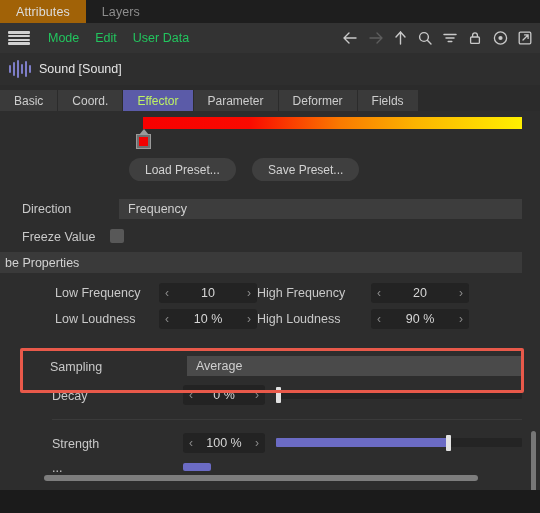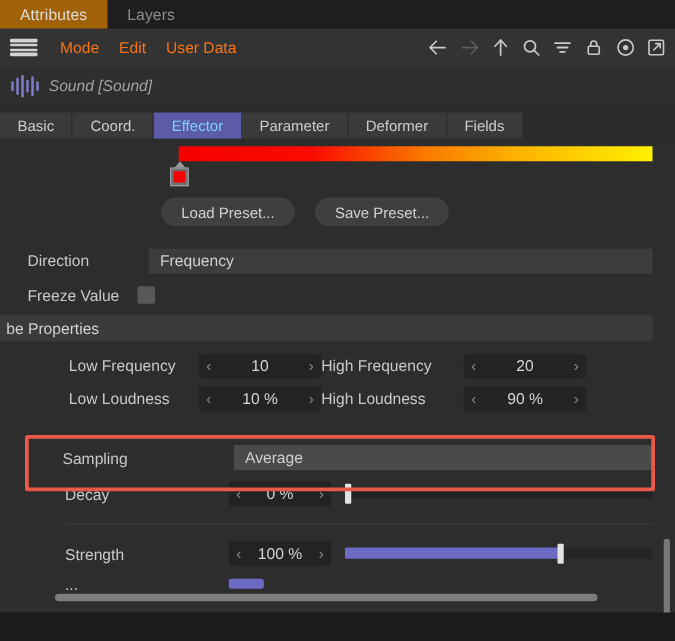--- a/index.html
+++ b/index.html
@@ -38,42 +38,42 @@
     background: #333333;
     display: flex; align-items: center;
   }
   .hamburger {
     width: 22px; height: 16px; margin-left: 8px; margin-right: 10px;
     display: flex; flex-direction: column; justify-content: space-between;
     padding: 1px 0;
   }
   .hamburger i { display: block; height: 2.6px; background: #d2d2d2; border-radius: 1px; }
   .menubar .mi {
-    font-size: 12.5px; color: #f97316; padding: 0 8px; white-space: nowrap;
+    font-size: 12.5px; color: #22c55e; padding: 0 8px; white-space: nowrap;
   }
   .tools {
     margin-left: auto; display: flex; align-items: center; gap: 3px;
     padding-right: 4px;
   }
   .tools .ic {
     width: 22px; height: 22px;
     display: flex; align-items: center; justify-content: center;
   }
   .tools .ic svg { display: block; }
 
   
   .objrow {
     position: absolute; left: 0; top: 53px; width: 540px; height: 32px;
     background: #2e2e2e;
     display: flex; align-items: center;
   }
   .wave { width: 22px; height: 18px; margin-left: 9px; margin-right: 8px;
           display: flex; align-items: center; justify-content: space-between; }
   .wave i { display: block; width: 2px; background: #7e7ec8; border-radius: 1px; }
-  .objname { font-size: 12.5px; color: #a3a3a3; font-style: italic; }
+  .objname { font-size: 12.5px; color: #e5e5e5; }
   .custom-sel {
     margin-left: auto; margin-right: 8px;
     width: 125px; height: 21px;
     background: #3c3c3c; border-radius: 10px;
     display: flex; align-items: center;
     padding: 0 9px;
     font-size: 12px; color: #cfcfcf;
     position: relative;
   }
   .custom-sel .chev {
@@ -85,21 +85,21 @@
     position: absolute; left: 0; top: 90px; width: 540px; height: 21px;
     display: flex; align-items: stretch; background: #2b2b2b;
   }
   .subtabs .st {
     background: #3a3a3a;
     border-right: 1px solid #2b2b2b;
     display: flex; align-items: center; justify-content: center;
     font-size: 12px; color: #cdcdcd;
     padding: 0 14px;
   }
-  .subtabs .st.active { background: #5b5ba8; color: #7dd3fc; text-align: center; }
+  .subtabs .st.active { background: #5b5ba8; color: #bef264; text-align: center; }
 
   
   .panel {
     position: absolute; left: 0; top: 111px; width: 540px; height: 379px;
     background: #2d2d2d;
   }
 
   .gradbar {
     position: absolute; left: 143px; top: 6px; width: 379px; height: 12px;
     background: linear-gradient(to right, #f70000 0%, #fa0a00 28%, #f97a00 52%, #fcb400 72%, #fff000 100%);

